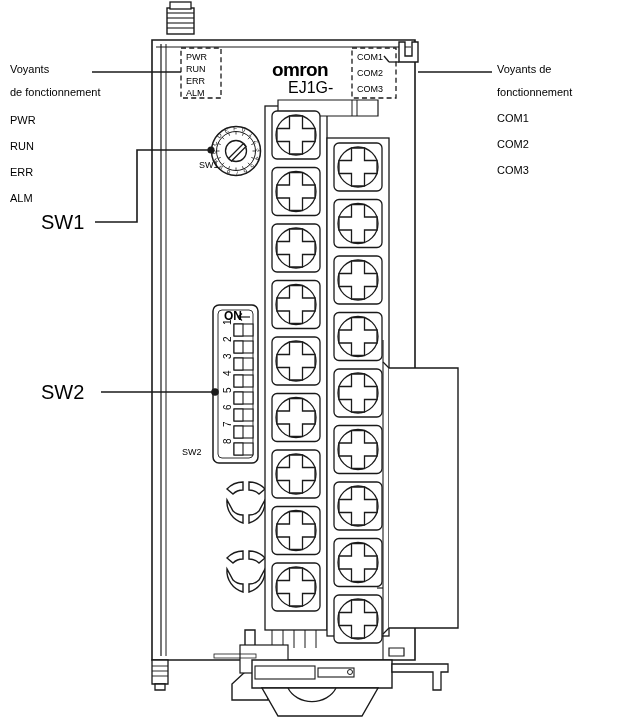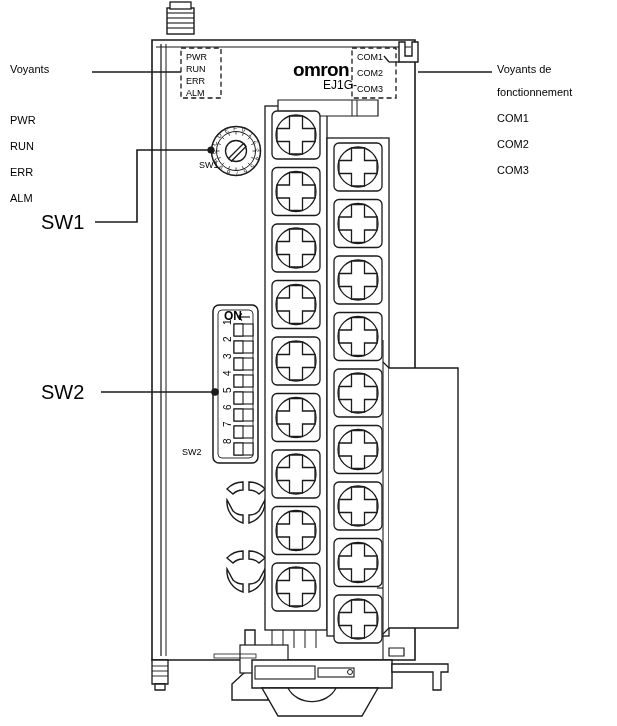--- a/index.html
+++ b/index.html
@@ -299,39 +299,40 @@
 
   <div class="lbl lbl-sm" style="left:186px;top:52px;">PWR</div>
   <div class="lbl lbl-sm" style="left:186px;top:64px;">RUN</div>
   <div class="lbl lbl-sm" style="left:186px;top:76px;">ERR</div>
   <div class="lbl lbl-sm" style="left:186px;top:88px;">ALM</div>
 
   <div class="lbl lbl-sm" style="left:357px;top:52px;">COM1</div>
   <div class="lbl lbl-sm" style="left:357px;top:68px;">COM2</div>
   <div class="lbl lbl-sm" style="left:357px;top:84px;">COM3</div>
 
-  <div class="lbl" style="left:272px;top:58px;font-size:19px;font-weight:bold;letter-spacing:-0.6px;margin-left:21px;">omron</div>
-  <div class="lbl" style="left:288px;top:78px;font-size:12px;margin-left:35px;">EJ1G-</div>
+  <div class="lbl" style="left:272px;top:58px;font-size:19px;font-weight:bold;letter-spacing:-0.6px;">omron</div>
+  <div class="lbl" style="left:288px;top:78px;font-size:16px;">EJ1G-</div>
 
   <div class="lbl lbl-xs" style="left:199px;top:160px;font-size:9px;">SW1</div>
   <div class="lbl lbl-xs" style="left:182px;top:447px;font-size:9px;">SW2</div>
   <div class="lbl" style="left:224px;top:309px;font-size:12px;font-weight:600;">ON</div>
 
   <div id="dip-numbers">
       <div class="lbl" style="left: 222px; top: 325px; font-size: 10px; transform: rotate(-90deg); transform-origin: left top;">1</div>
       <div class="lbl" style="left: 222px; top: 342px; font-size: 10px; transform: rotate(-90deg); transform-origin: left top;">2</div>
       <div class="lbl" style="left: 222px; top: 359px; font-size: 10px; transform: rotate(-90deg); transform-origin: left top;">3</div>
       <div class="lbl" style="left: 222px; top: 376px; font-size: 10px; transform: rotate(-90deg); transform-origin: left top;">4</div>
       <div class="lbl" style="left: 222px; top: 393px; font-size: 10px; transform: rotate(-90deg); transform-origin: left top;">5</div>
       <div class="lbl" style="left: 222px; top: 410px; font-size: 10px; transform: rotate(-90deg); transform-origin: left top;">6</div>
       <div class="lbl" style="left: 222px; top: 427px; font-size: 10px; transform: rotate(-90deg); transform-origin: left top;">7</div>
       <div class="lbl" style="left: 222px; top: 444px; font-size: 10px; transform: rotate(-90deg); transform-origin: left top;">8</div>
     </div>
 
   <div class="lbl lbl-lg" style="left:10px;top:62px;">Voyants</div>
+  <div class="lbl lbl-lg" style="left:10px;top:85px;">de  fonctionnement</div>
   <div class="lbl lbl-lg" style="left:10px;top:113px;">PWR</div>
   <div class="lbl lbl-lg" style="left:10px;top:139px;">RUN</div>
   <div class="lbl lbl-lg" style="left:10px;top:165px;">ERR</div>
   <div class="lbl lbl-lg" style="left:10px;top:191px;">ALM</div>
   <div class="lbl" style="left:41px;top:210px;font-size:20px;">SW1</div>
   <div class="lbl" style="left:41px;top:380px;font-size:20px;">SW2</div>
 
   <div class="lbl lbl-lg" style="left:497px;top:62px;">Voyants de</div>
   <div class="lbl lbl-lg" style="left:497px;top:85px;">fonctionnement</div>
   <div class="lbl lbl-lg" style="left:497px;top:111px;">COM1</div>

